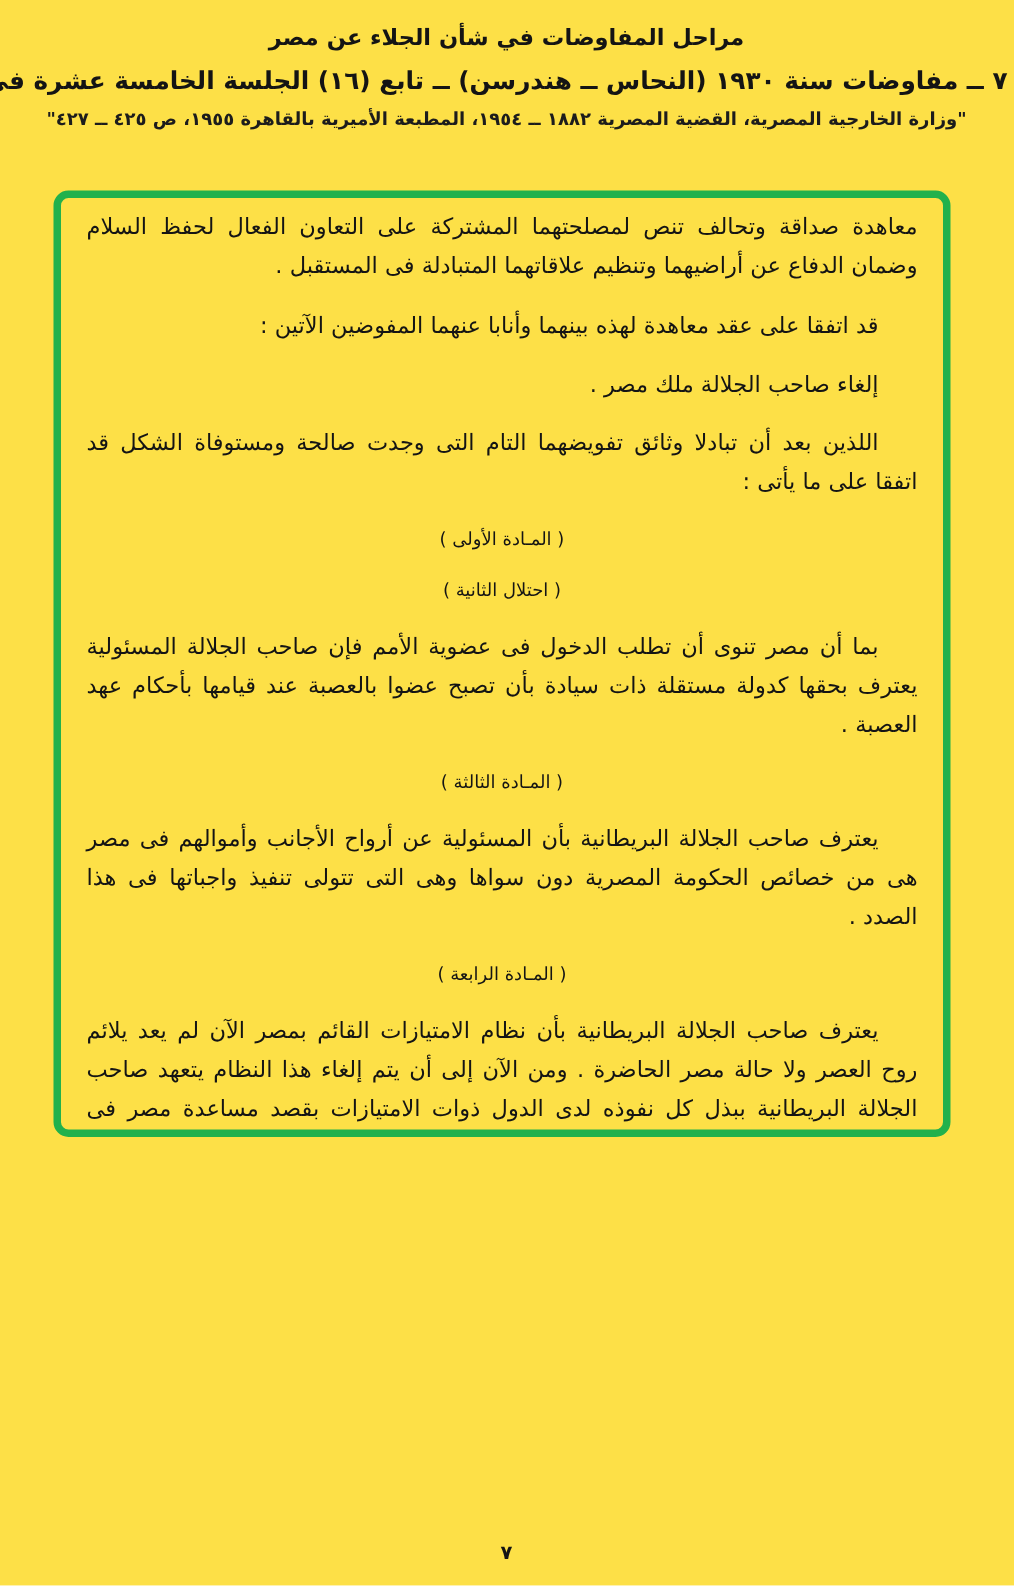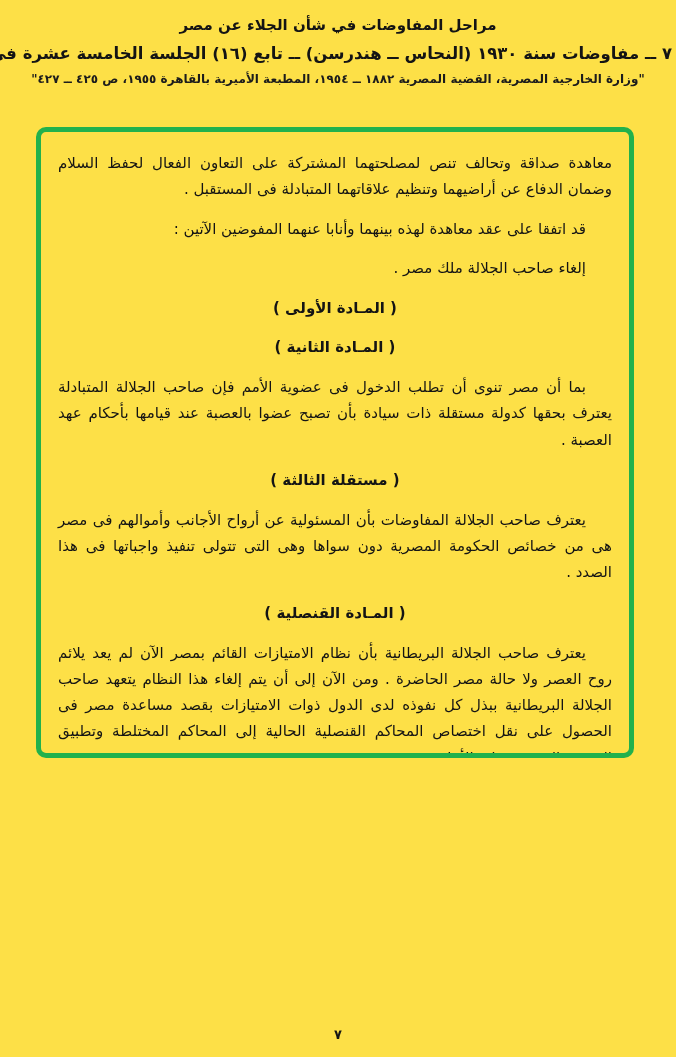--- a/index.html
+++ b/index.html
@@ -44,37 +44,37 @@
   }
   .content-frame {
     position: absolute;
     left: 36px;
     top: 127px;
     width: 598px;
     height: 631px;
     box-sizing: border-box;
     border: 5px solid #22b14c;
     border-radius: 10px;
-    padding: 18px 17px 8px 17px;
+    padding: 6px 17px 8px 17px;
     overflow: hidden;
     direction: rtl;
   }
   .para {
     font-size: 15px;
     line-height: 1.75;
     text-align: justify;
     text-indent: 26px;
     margin: 0 0 13px 0;
   }
   .para.flush {
     text-indent: 0;
   }
   .article-heading {
-    font-size: 15px;
-    font-weight: bold;
+    font-size: 12px;
+    font-weight: normal;
     text-align: center;
     margin: 15px 0 15px 0;
     line-height: 1.6;
   }
   .doc-footer {
     position: absolute;
     bottom: 14px;
     left: 0;
     right: 0;
     text-align: center;
@@ -92,26 +92,27 @@
   <div class="doc-header">
     <div class="doc-title">مراحل المفاوضات في شأن الجلاء عن مصر</div>
     <div class="doc-subtitle">٧ ــ مفاوضات سنة ١٩٣٠ (النحاس ــ هندرسن) ــ تابع (١٦) الجلسة الخامسة عشرة في ١٧ أبريل ١٩٣٠</div>
     <div class="doc-source">"وزارة الخارجية المصرية، القضية المصرية ١٨٨٢ ــ ١٩٥٤، المطبعة الأميرية بالقاهرة ١٩٥٥، ص ٤٢٥ ــ ٤٢٧"</div>
   </div>
 
   <div class="content-frame">
     <p class="para flush">معاهدة صداقة وتحالف تنص لمصلحتهما المشتركة على التعاون الفعال لحفظ السلام وضمان الدفاع عن أراضيهما وتنظيم علاقاتهما المتبادلة فى المستقبل .</p>
     <p class="para">قد اتفقا على عقد معاهدة لهذه بينهما وأنابا عنهما المفوضين الآتين :</p>
     <p class="para">إلغاء صاحب الجلالة ملك مصر .</p>
+    <p class="para">اللذين بعد أن تبادلا وثائق تفويضهما التام التى وجدت صالحة ومستوفاة الشكل قد اتفقا على ما يأتى :</p>
     <p class="article-heading">( المـادة الأولى )</p>
-    <p class="article-heading">( المـادة الثانية )</p>
-    <p class="para">بما أن مصر تنوى أن تطلب الدخول فى عضوية الأمم فإن صاحب الجلالة المتبادلة يعترف بحقها كدولة مستقلة ذات سيادة بأن تصبح عضوا بالعصبة عند قيامها بأحكام عهد العصبة .</p>
-    <p class="article-heading">( مستقلة الثالثة )</p>
-    <p class="para">يعترف صاحب الجلالة المفاوضات بأن المسئولية عن أرواح الأجانب وأموالهم فى مصر هى من خصائص الحكومة المصرية دون سواها وهى التى تتولى تنفيذ واجباتها فى هذا الصدد .</p>
-    <p class="article-heading">( المـادة القنصلية )</p>
+    <p class="article-heading">( احتلال الثانية )</p>
+    <p class="para">بما أن مصر تنوى أن تطلب الدخول فى عضوية الأمم فإن صاحب الجلالة المسئولية يعترف بحقها كدولة مستقلة ذات سيادة بأن تصبح عضوا بالعصبة عند قيامها بأحكام عهد العصبة .</p>
+    <p class="article-heading">( المـادة الثالثة )</p>
+    <p class="para">يعترف صاحب الجلالة البريطانية بأن المسئولية عن أرواح الأجانب وأموالهم فى مصر هى من خصائص الحكومة المصرية دون سواها وهى التى تتولى تنفيذ واجباتها فى هذا الصدد .</p>
+    <p class="article-heading">( المـادة الرابعة )</p>
     <p class="para">يعترف صاحب الجلالة البريطانية بأن نظام الامتيازات القائم بمصر الآن لم يعد يلائم روح العصر ولا حالة مصر الحاضرة . ومن الآن إلى أن يتم إلغاء هذا النظام يتعهد صاحب الجلالة البريطانية ببذل كل نفوذه لدى الدول ذوات الامتيازات بقصد مساعدة مصر فى الحصول على نقل اختصاص المحاكم القنصلية الحالية إلى المحاكم المختلطة وتطبيق التشريع المصرى على الأجانب .</p>
     <p class="article-heading">( المـادة المفوضين )</p>
     <p class="para">تعقد محالفة بين الطرفين المتعاقدين الغرض منها توطيد الصداقة والتفاهم الودى وحسن العلاقات بينهما .</p>
   </div>
 
   <div class="doc-footer">
     <span class="page-number">٧</span>
   </div>
 
 </div>

